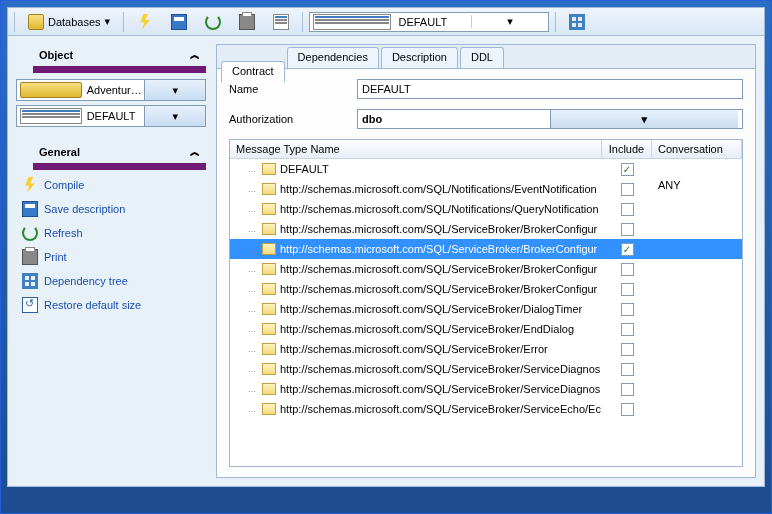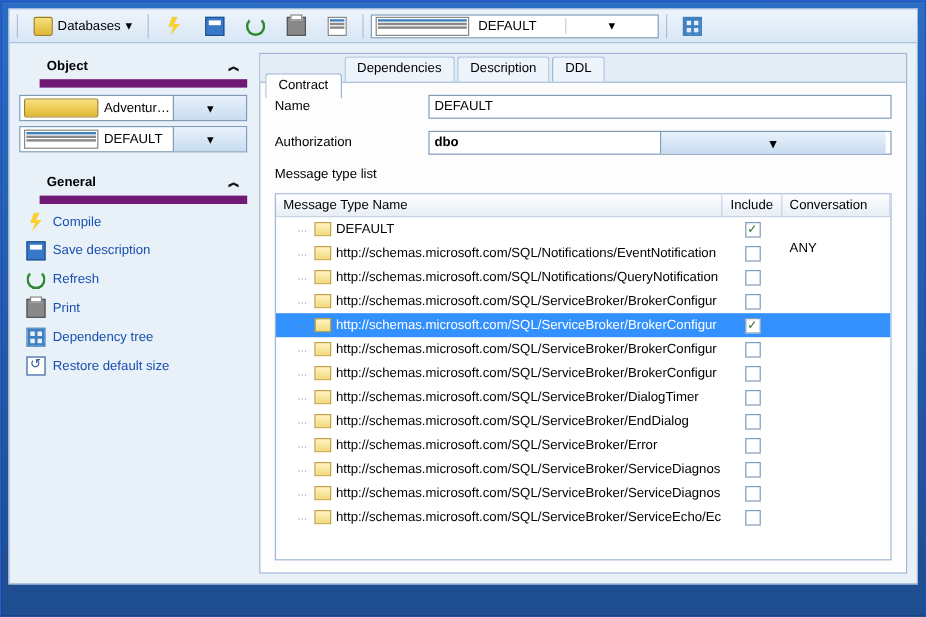--- a/index.html
+++ b/index.html
@@ -178,21 +178,20 @@
             <label>Name</label>
             <input type="text" value="DEFAULT" style="">
           </div>
           <div class="form-row">
             <label>Authorization</label>
             <div class="select">
               <span>dbo</span>
               <span class="dd">▾</span>
             </div>
           </div>
-          <div>Message type list</div>
           <div class="list-container">
             <div class="list-header">
               <div class="col col-name">Message Type Name</div>
               <div class="col col-inc">Include</div>
               <div class="col col-conv">Conversation</div>
             </div>
             <div id="list-rows">
                 <div class="list-row">
                   <div class="col-name">
                     <span class="tree-icon"></span>

